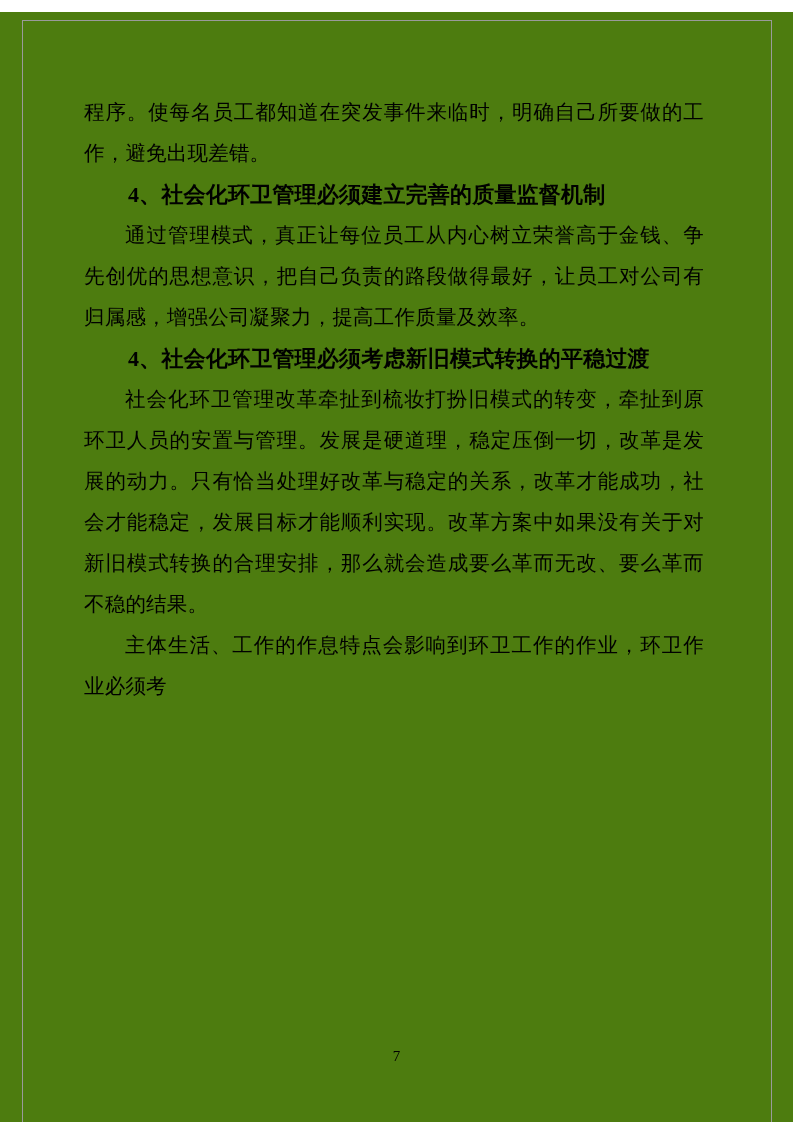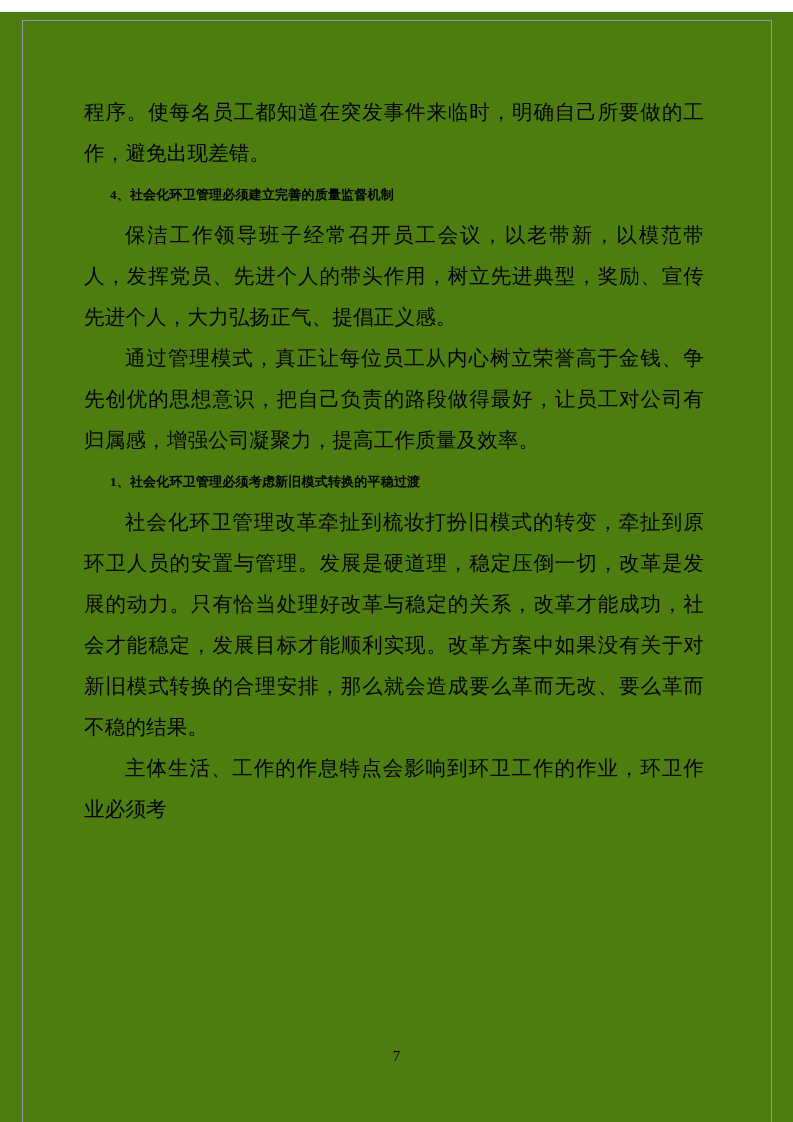--- a/index.html
+++ b/index.html
@@ -43,21 +43,21 @@
     text-align: justify;
     text-justify: inter-ideograph;
     letter-spacing: 0.2px;
   }
   p.indent {
     text-indent: 2em;
   }
   p.heading {
     text-indent: 2em;
     font-weight: bold;
-    font-size: 13px;
+    font-size: 22px;
   }
   .page-number {
     position: absolute;
     left: 0;
     top: 1036px;
     width: 793px;
     text-align: center;
     font-size: 15px;
     font-family: "Liberation Serif", "DejaVu Serif", serif;
     color: #000000;
@@ -66,22 +66,21 @@
 </head>
 <body>
 
 <div class="page">
 
   <div class="page-border"></div>
 
   <div class="content">
     <p class="body">程序。使每名员工都知道在突发事件来临时，明确自己所要做的工作，避免出现差错。</p>
     <p class="heading">4、社会化环卫管理必须建立完善的质量监督机制</p>
-    <p class="indent">保洁工作领导班子经常召开员工会议，以老带新，以模范带人，发挥党员、先进个人的带头作用，树立先进典型，奖励、宣传先进个人，大力弘扬正气、提倡正义感。</p>
     <p class="indent">通过管理模式，真正让每位员工从内心树立荣誉高于金钱、争先创优的思想意识，把自己负责的路段做得最好，让员工对公司有归属感，增强公司凝聚力，提高工作质量及效率。</p>
-    <p class="heading">1、社会化环卫管理必须考虑新旧模式转换的平稳过渡</p>
+    <p class="heading">4、社会化环卫管理必须考虑新旧模式转换的平稳过渡</p>
     <p class="indent">社会化环卫管理改革牵扯到梳妆打扮旧模式的转变，牵扯到原环卫人员的安置与管理。发展是硬道理，稳定压倒一切，改革是发展的动力。只有恰当处理好改革与稳定的关系，改革才能成功，社会才能稳定，发展目标才能顺利实现。改革方案中如果没有关于对新旧模式转换的合理安排，那么就会造成要么革而无改、要么革而不稳的结果。</p>
     <p class="indent">主体生活、工作的作息特点会影响到环卫工作的作业，环卫作业必须考</p>
   </div>
 
   <div class="page-number">7</div>
 
 </div>
 
 </body></html>

